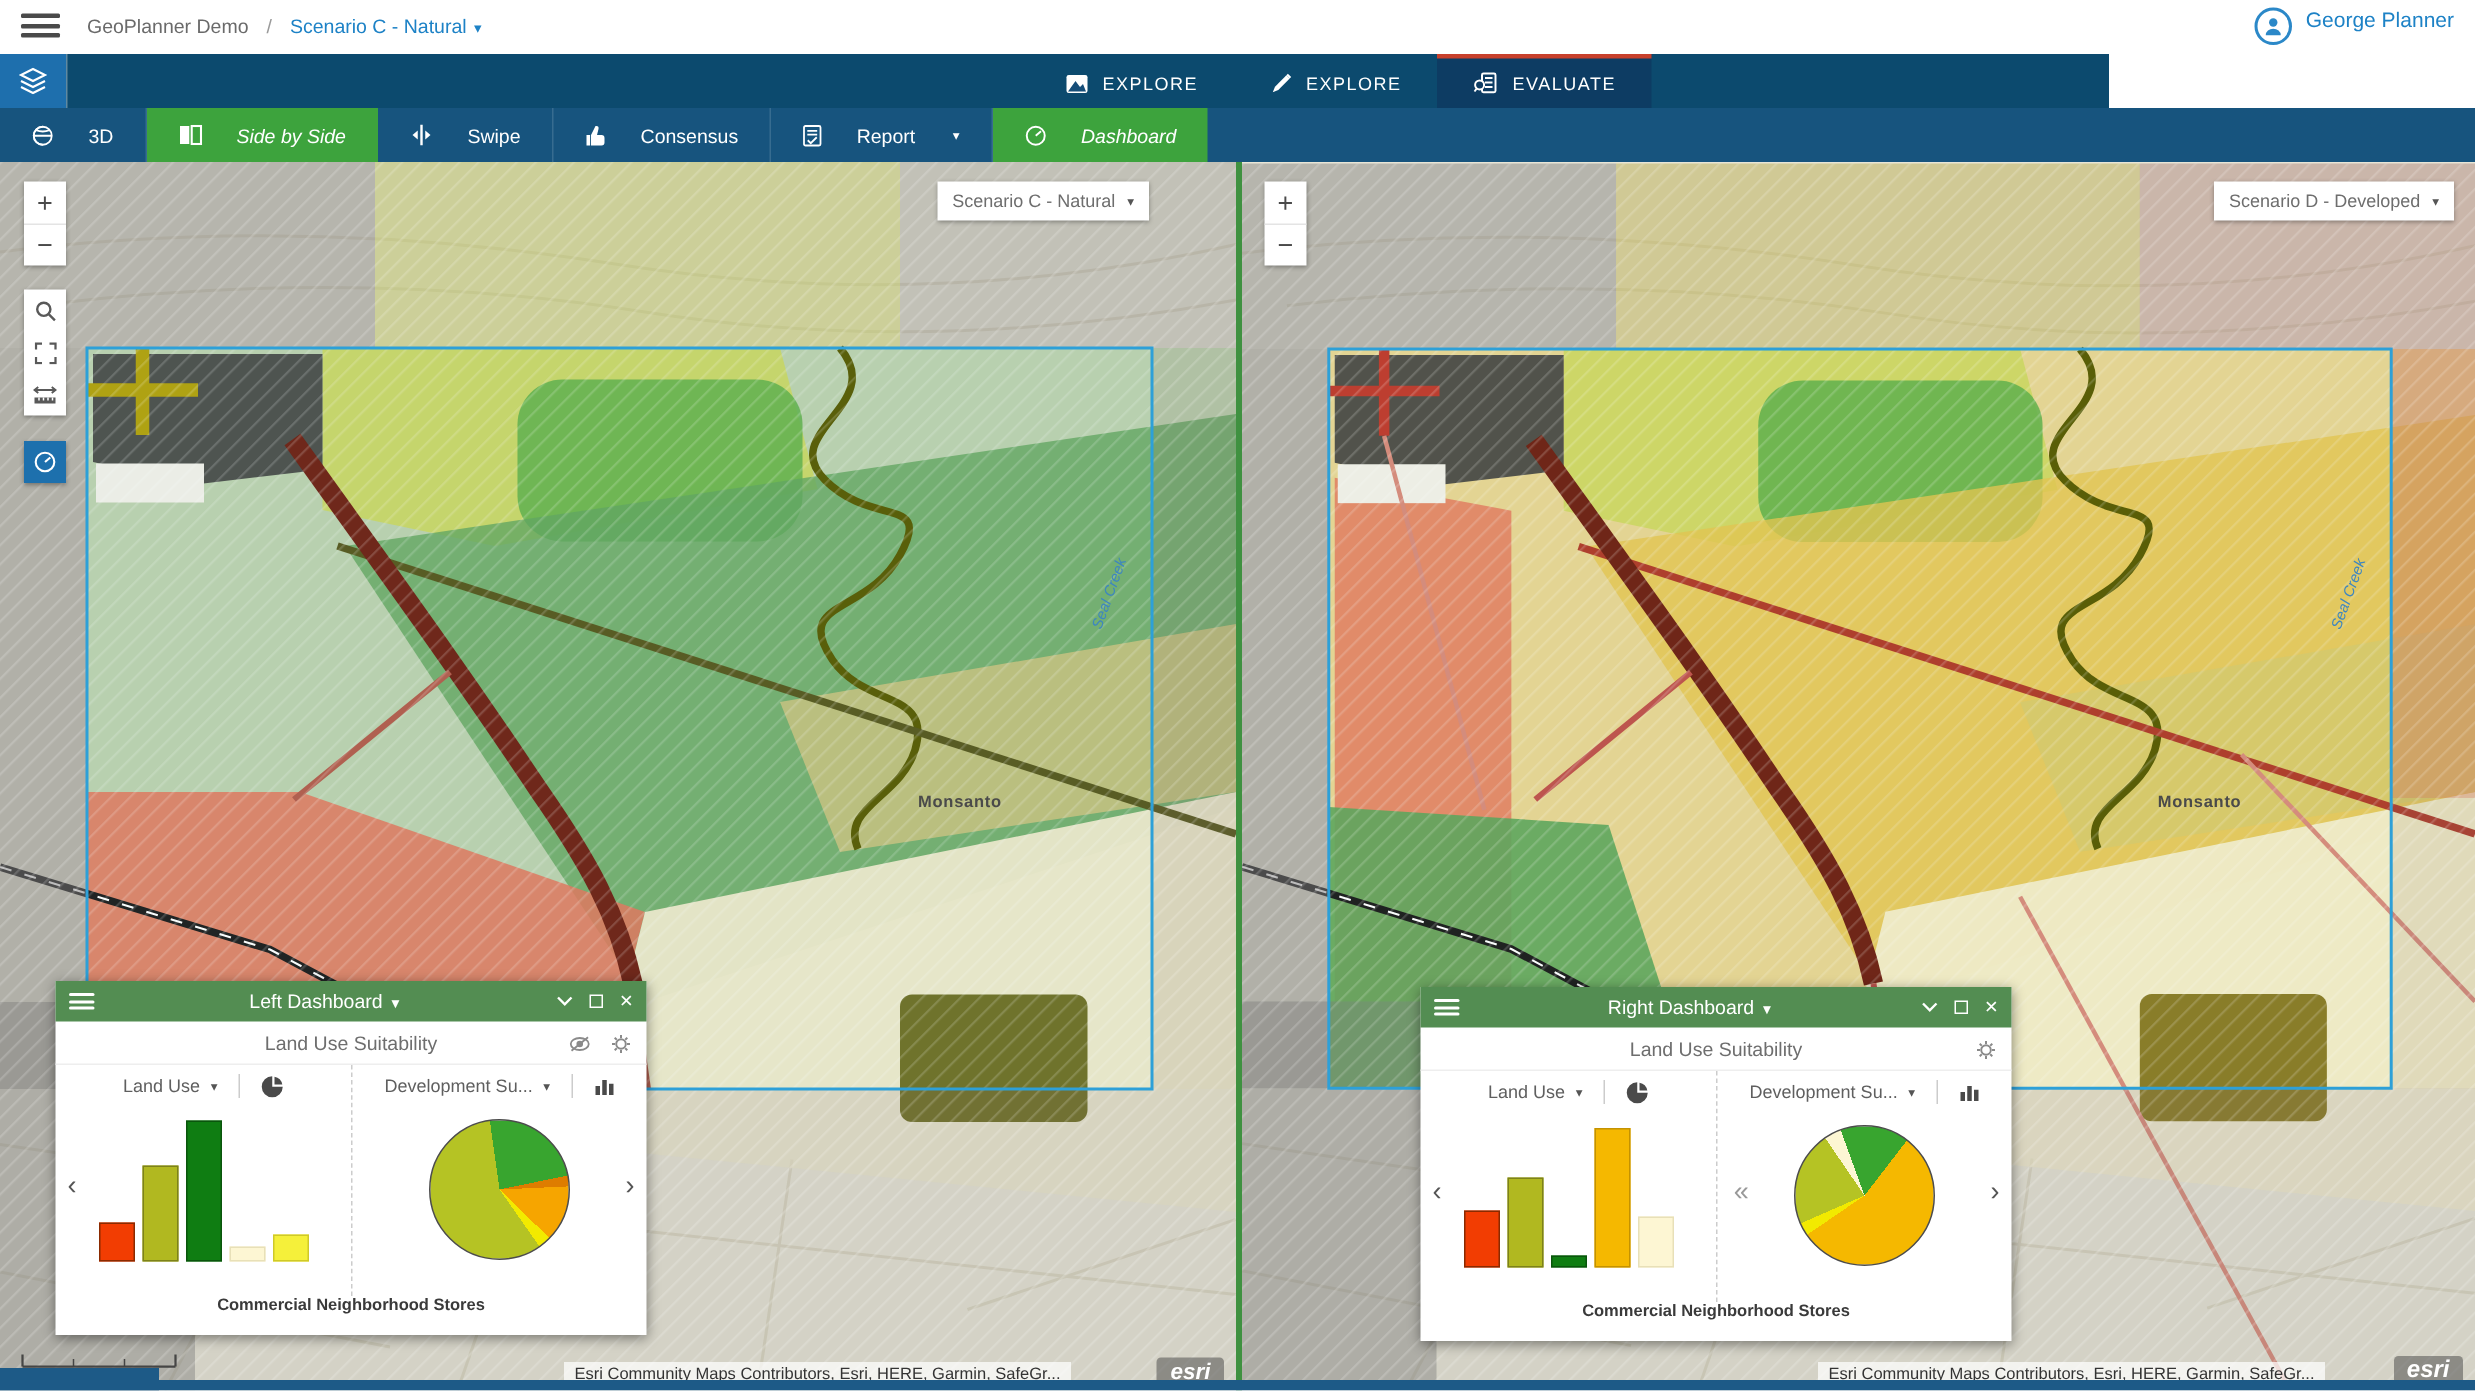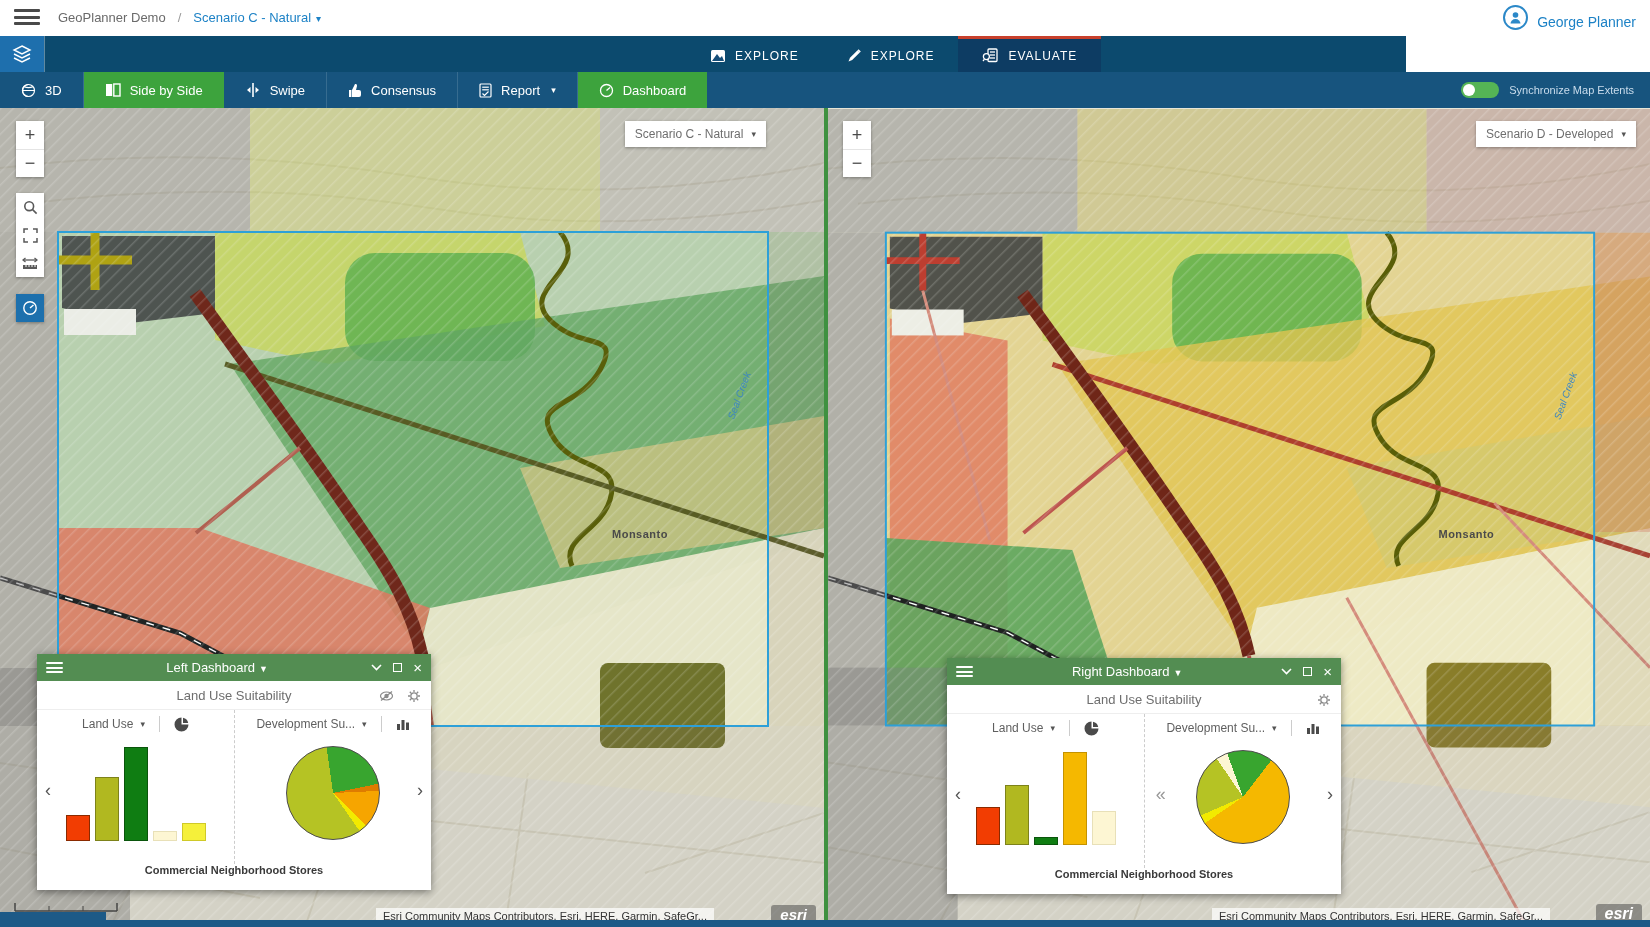--- a/index.html
+++ b/index.html
@@ -7,36 +7,36 @@
   #screen { position:relative; width:1650px; height:927px; }
 
   
   #topbar { position:absolute; left:0; top:0; width:1650px; height:34px; background:#ffffff; display:flex; align-items:center; padding:0 14px; }
   .hamburger { width:26px; height:16px; display:flex; flex-direction:column; justify-content:space-between; cursor:pointer; margin-right:18px; }
   .hamburger span { height:3px; background:#4a4a4a; border-radius:1px; }
   .crumb-root { color:#6a6a6a; font-size:13px; }
   .crumb-sep { color:#9a9a9a; font-size:13px; margin:0 12px; }
   .crumb-scenario { color:#1d82c6; font-size:13px; cursor:pointer; }
   .crumb-scenario .caret { font-size:10px; margin-left:5px; }
-  #user-chip { margin-left:auto; display:flex; align-items:flex-end; gap:9px; cursor:pointer; }
+  #user-chip { margin-left:auto; display:flex; align-items:flex-start; gap:9px; cursor:pointer; }
   #avatar { width:25px; height:25px; border-radius:50%; border:2px solid #2b88c8; display:flex; align-items:center; justify-content:center; }
   #user-name { color:#1d82c6; font-size:14px; }
 
   
   #navbar { position:absolute; left:0; top:36px; width:1406px; height:36px; background:#0c4a6e; }
   #layers-btn { position:absolute; left:0; top:0; width:44px; height:36px; background:#1e6fad; display:flex; align-items:center; justify-content:center; cursor:pointer; }
   #nav-divider { position:absolute; left:44px; top:0; width:1px; height:36px; background:rgba(255,255,255,.35); }
   #tab-group { position:absolute; left:686px; top:0; height:36px; display:flex; }
   .nav-tab { height:36px; display:flex; align-items:center; gap:9px; padding:0 24px; color:#fff; font-size:12px; letter-spacing:1px; cursor:pointer; border-top:3px solid transparent; }
   .nav-tab.active { background:#0d3c63; border-top:3px solid #c8402c; }
 
   
   #toolbar { position:absolute; left:0; top:72px; width:1650px; height:36px; background:#17547e; display:flex; align-items:stretch; }
-  .tool-btn { display:flex; align-items:center; gap:9px; padding:0 21px; color:#fff; font-size:13px; cursor:pointer; border-right:1px solid rgba(255,255,255,.14); }
-  .tool-btn.green { background:#3da33d; border-right:none; }
+  .tool-btn { display:flex; align-items:center; gap:23px; padding:0 21px; color:#fff; font-size:13px; cursor:pointer; border-right:1px solid rgba(255,255,255,.14); }
+  .tool-btn.green { background:#3da33d; border-right:none;font-style:italic; }
   .tool-btn .caret { font-size:9px; margin-left:2px; }
   #sync-wrap { margin-left:auto; display:flex; align-items:center; gap:10px; padding-right:16px; }
   #sync-toggle { width:38px; height:16px; border-radius:9px; background:#55b455; position:relative; cursor:pointer; }
   #sync-toggle .knob { position:absolute; left:2px; top:2px; width:12px; height:12px; border-radius:50%; background:#fff; }
   #sync-label { color:#c9dcec; font-size:11px; }
 
   
   #maps { position:absolute; left:0; top:108px; width:1650px; height:819px; }
   .map { position:absolute; top:0; height:819px; overflow:hidden; background:#e8e6d7; }
   #map-left { left:0; width:824px; }
@@ -221,26 +221,20 @@
     </div>
     <div class="tool-btn green">
       <span class="icon">
         <svg width="15" height="15" viewBox="0 0 15 15" fill="none" stroke="#fff" stroke-width="1.3">
             <circle cx="7.5" cy="7.5" r="6"></circle>
             <line x1="7.5" y1="7.5" x2="11" y2="4.5"></line>
           </svg>
       </span>
       <span>Dashboard</span>
     </div>
-    <div id="sync-wrap">
-      <div id="sync-toggle">
-          <span class="knob"></span>
-        </div>
-      <span id="sync-label">Synchronize Map Extents</span>
-    </div>
   </div>
 
   <div id="maps">
 
     <div class="map" id="map-left">
       <svg width="824" height="819" viewBox="0 0 824 819">
         <defs>
           <pattern id="hatchL" width="9" height="9" patternTransform="rotate(45)" patternUnits="userSpaceOnUse">
             <line x1="0" y1="0" x2="0" y2="9" stroke="rgba(255,255,255,0.17)" stroke-width="3"></line>
           </pattern>

